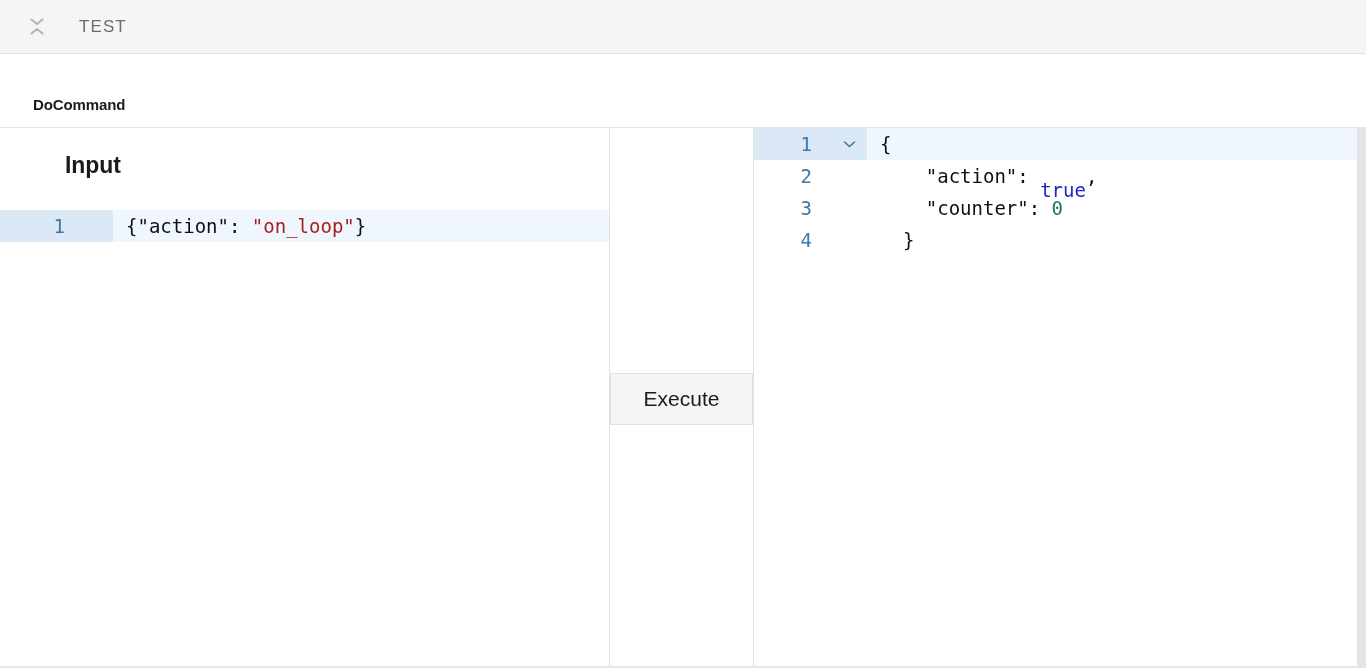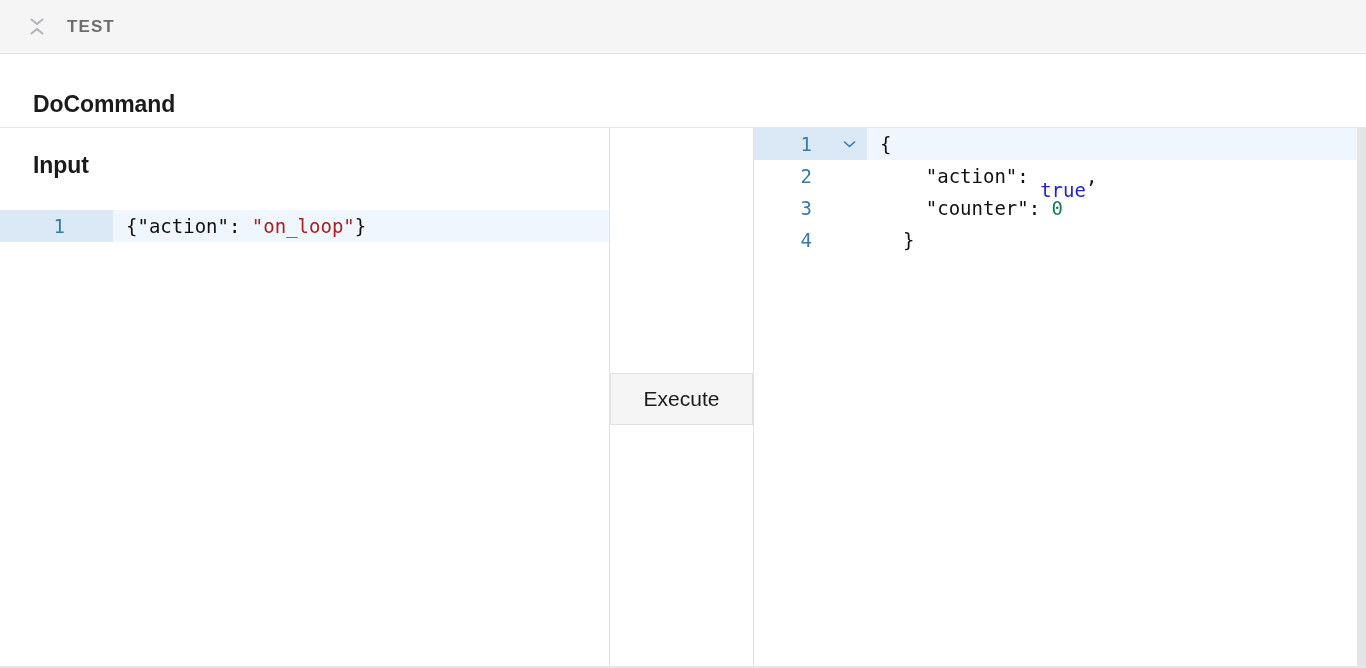--- a/index.html
+++ b/index.html
@@ -40,43 +40,43 @@
     display: flex;
     flex-direction: column;
     align-items: center;
     justify-content: center;
     gap: 3px;
     cursor: pointer;
     flex: 0 0 auto;
   }
   .collapse-icon svg { display: block; }
   .topbar-title {
-    margin-left: 19px;
+    margin-left: 31px;
     font-size: 17px;
     letter-spacing: 1.1px;
     color: #6d6d6d;
-    font-weight: 700;
+    font-weight: 400;
     white-space: nowrap;
   }
 
   
   .cmd-header {
     position: absolute;
     left: 0; top: 54px;
     width: 1366px;
     height: 74px;
     background: #ffffff;
     border-bottom: 1px solid #e4e6ea;
     box-sizing: border-box;
     display: flex;
     align-items: center;
     padding-left: 33px;
   }
   .cmd-title {
-    font-size: 23px;
+    font-size: 15px;
     font-weight: 700;
     color: #1b1b1b;
     letter-spacing: -0.1px;
     margin-top: 28px;
   }
 
   
   .body {
     position: absolute;
     left: 0; top: 128px;
@@ -106,20 +106,21 @@
   .pane-output { width: 612px; position: relative; }
 
   .pane-heading {
     font-size: 23px;
     font-weight: 700;
     color: #1b1b1b;
     letter-spacing: -0.1px;
     padding: 24px 0 0 33px;
     height: 82px;
     box-sizing: border-box;
+    margin-left: 32px;
   }
   .pane-output .pane-heading { padding-left: 33px; }
 
   
   .editor {
     font-family: "DejaVu Sans Mono", "Liberation Mono", monospace;
     font-size: 19px;
     line-height: 32px;
   }
   .code-line {

